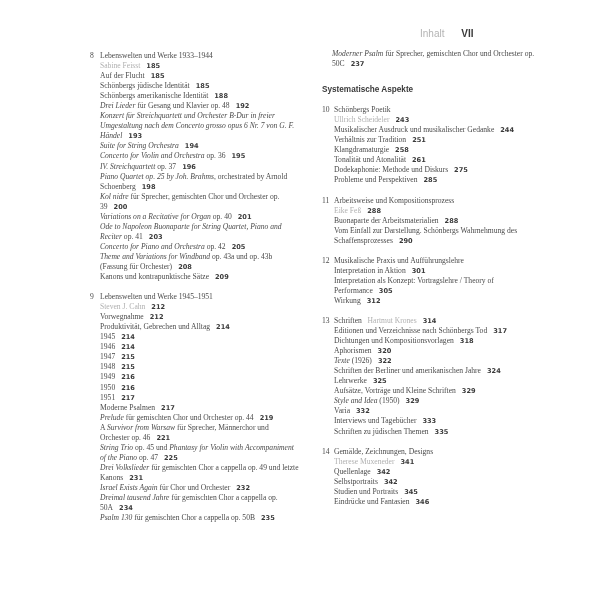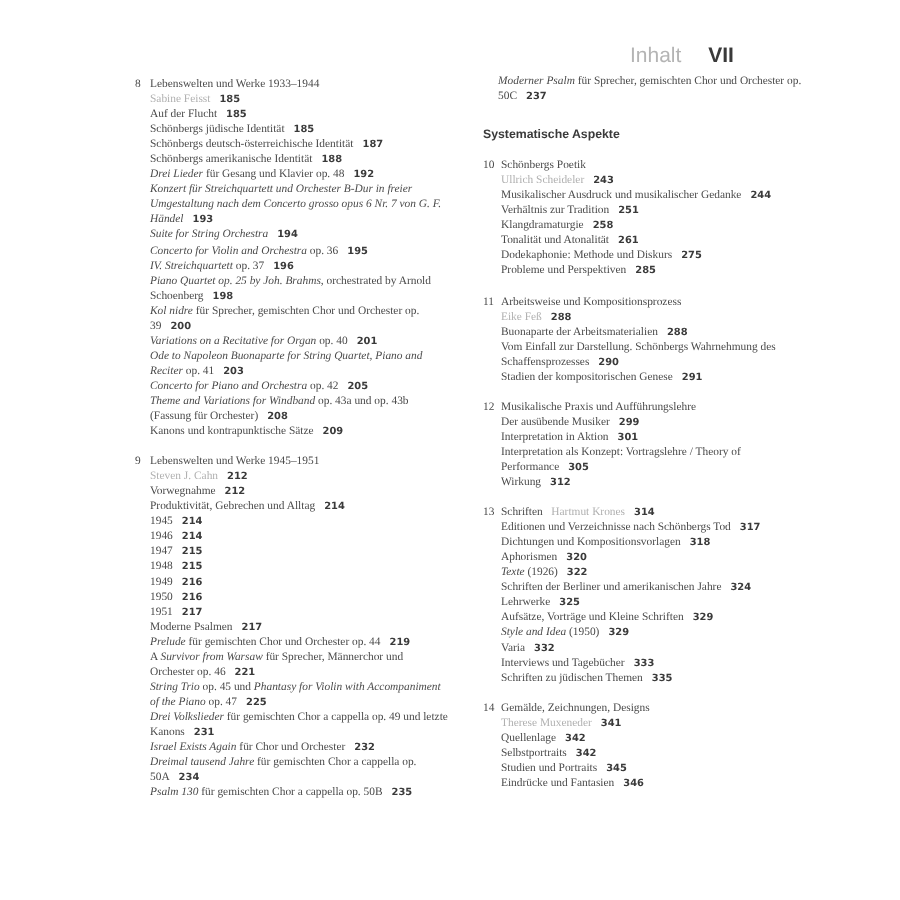--- a/index.html
+++ b/index.html
@@ -1,18 +1,18 @@
 <!DOCTYPE html>
 <html><head>
 <meta charset="utf-8">
 <style>
   html, body { margin:0; padding:0; background:#ffffff; }
   body { width:600px; height:600px; position:relative; overflow:hidden;
          font-family:"Liberation Serif", "DejaVu Serif", serif; color:#4a4a4a; }
-  .running-head { position:absolute; top:28px; left:420px; font-family:"Liberation Sans","DejaVu Sans",sans-serif; font-size:14px;text-align:center; }
+  .running-head { position:absolute; top:28px; left:420px; font-family:"Liberation Sans","DejaVu Sans",sans-serif; font-size:10px;text-align:center; }
   .running-head .rh-title { color:#b4b4b4; margin-right:14px; }
   .running-head .rh-page { color:#3a3a3a; font-weight:bold; }
   .col { position:absolute; top:51px; width:210px; font-size:7.6px; line-height:10.05px; }
   .col-left { left:90px; }
   .col-right { left:298px; top:49px; width:215px;margin-left:24px; }
   .chapter { position:relative; padding-left:10px; margin-bottom:10px; }
   .chapter .num { position:absolute; left:0; top:0; }
   .chapter.wide { padding-left:12px; }
   .line { display:block; }
   .author { color:#b0b0b0; }
@@ -30,21 +30,20 @@
   <span class="rh-page">VII</span>
 </div>
 
 <div class="col col-left" id="left">
     <div class="chapter">
       <span class="num">8</span>
       <span class="line"><span>Lebenswelten und Werke 1933–1944</span></span>
       <span class="line"><span class="author">Sabine Feisst</span><span class="pg">185</span></span>
       <span class="entry"><span>Auf der Flucht</span><span class="pg">185</span></span>
       <span class="entry"><span>Schönbergs jüdische Identität</span><span class="pg">185</span></span>
-      <span class="entry"><span>Schönbergs deutsch-österreichische Identität</span><span class="pg">187</span></span>
       <span class="entry"><span>Schönbergs amerikanische Identität</span><span class="pg">188</span></span>
       <span class="entry"><span><i>Drei Lieder</i> für Gesang und Klavier op. 48</span><span class="pg">192</span></span>
       <span class="entry"><span><i>Konzert für Streichquartett und Orchester B-Dur in freier Umgestaltung nach dem Concerto grosso opus 6 Nr. 7 von G. F. Händel</i></span><span class="pg">193</span></span>
       <span class="entry"><span><i>Suite for String Orchestra</i></span><span class="pg">194</span></span>
       <span class="entry"><span><i>Concerto for Violin and Orchestra</i> op. 36</span><span class="pg">195</span></span>
       <span class="entry"><span><i>IV. Streichquartett</i> op. 37</span><span class="pg">196</span></span>
       <span class="entry"><span><i>Piano Quartet op. 25 by Joh. Brahms</i>, orchestrated by Arnold Schoenberg</span><span class="pg">198</span></span>
       <span class="entry"><span><i>Kol nidre</i> für Sprecher, gemischten Chor und Orchester op. 39</span><span class="pg">200</span></span>
       <span class="entry"><span><i>Variations on a Recitative for Organ</i> op. 40</span><span class="pg">201</span></span>
       <span class="entry"><span><i>Ode to Napoleon Buonaparte for String Quartet, Piano and Reciter</i> op. 41</span><span class="pg">203</span></span>
@@ -92,26 +91,24 @@
         <span class="entry"><span>Tonalität und Atonalität</span><span class="pg">261</span></span>
         <span class="entry"><span>Dodekaphonie: Methode und Diskurs</span><span class="pg">275</span></span>
         <span class="entry"><span>Probleme und Perspektiven</span><span class="pg">285</span></span>
       </div>
       <div class="chapter wide">
         <span class="num">11</span>
         <span class="line"><span>Arbeitsweise und Kompositionsprozess</span></span>
         <span class="line"><span class="author">Eike Feß</span><span class="pg">288</span></span>
         <span class="entry"><span>Buonaparte der Arbeitsmaterialien</span><span class="pg">288</span></span>
         <span class="entry"><span>Vom Einfall zur Darstellung. Schönbergs Wahrnehmung des Schaffensprozesses</span><span class="pg">290</span></span>
-        <span class="entry"><span>Stadien der kompositorischen Genese</span><span class="pg">291</span></span>
       </div>
       <div class="chapter wide">
         <span class="num">12</span>
         <span class="line"><span>Musikalische Praxis und Aufführungslehre</span></span>
-        <span class="entry"><span>Der ausübende Musiker</span><span class="pg">299</span></span>
         <span class="entry"><span>Interpretation in Aktion</span><span class="pg">301</span></span>
         <span class="entry"><span>Interpretation als Konzept: Vortragslehre / Theory of Performance</span><span class="pg">305</span></span>
         <span class="entry"><span>Wirkung</span><span class="pg">312</span></span>
       </div>
       <div class="chapter wide">
         <span class="num">13</span>
         <span class="line"><span>Schriften</span>&nbsp;&nbsp;&nbsp;<span class="author">Hartmut Krones</span><span class="pg">314</span></span>
         <span class="entry"><span>Editionen und Verzeichnisse nach Schönbergs Tod</span><span class="pg">317</span></span>
         <span class="entry"><span>Dichtungen und Kompositionsvorlagen</span><span class="pg">318</span></span>
         <span class="entry"><span>Aphorismen</span><span class="pg">320</span></span>

